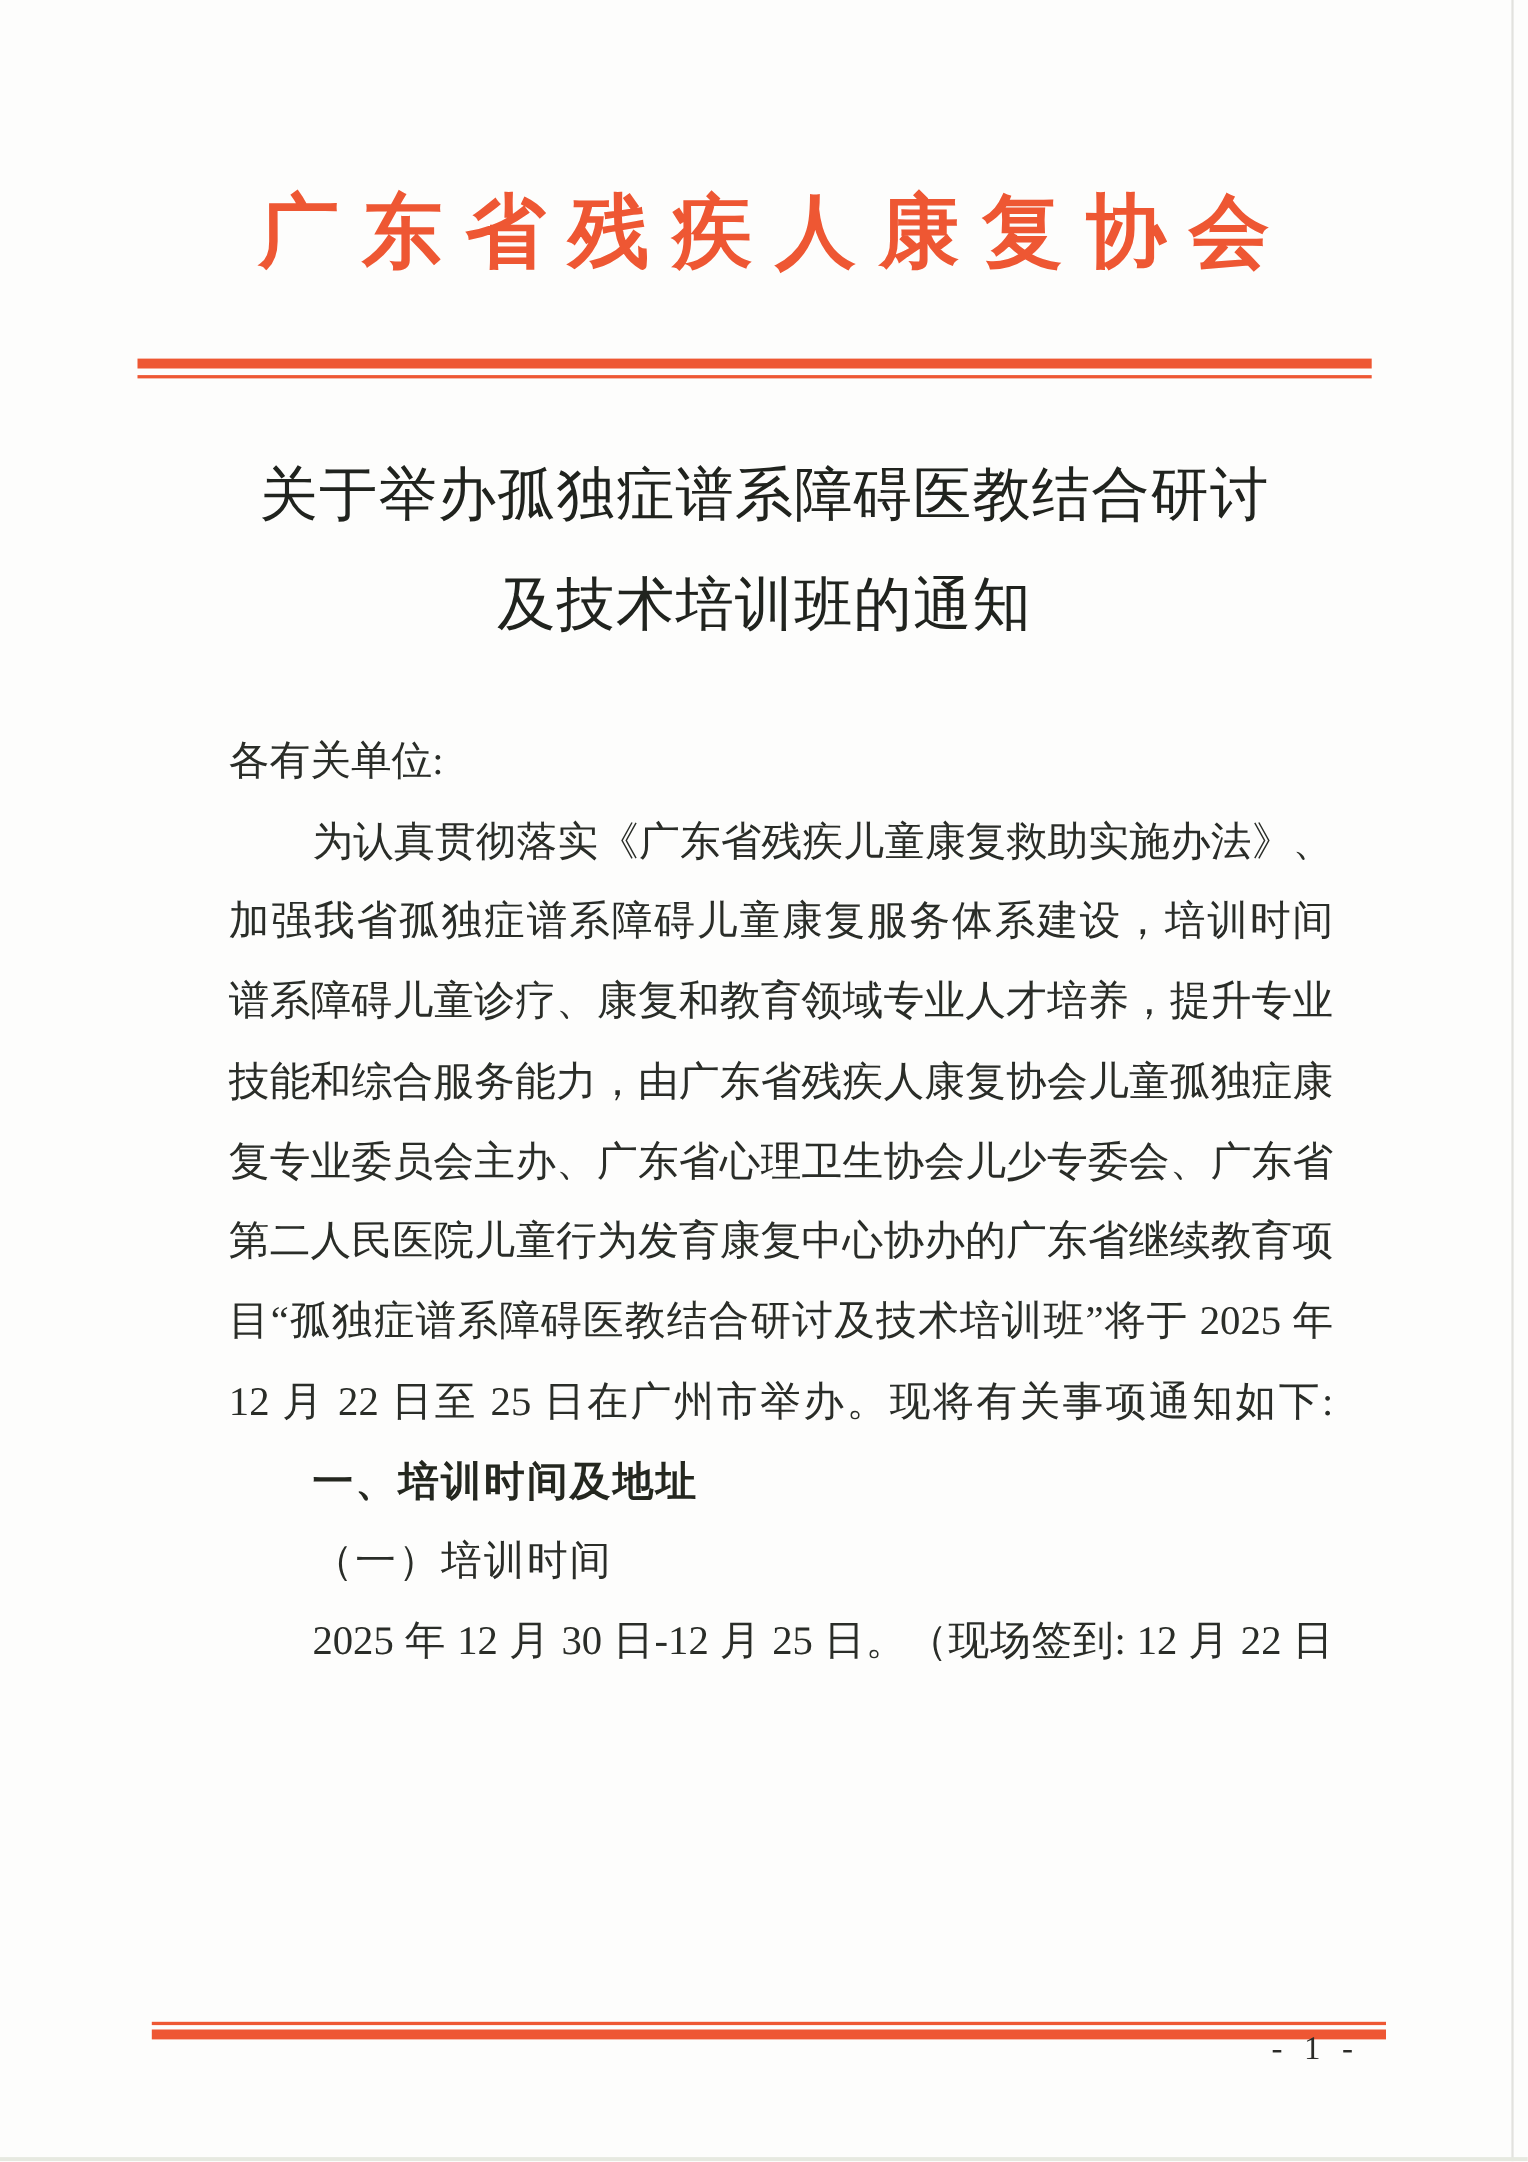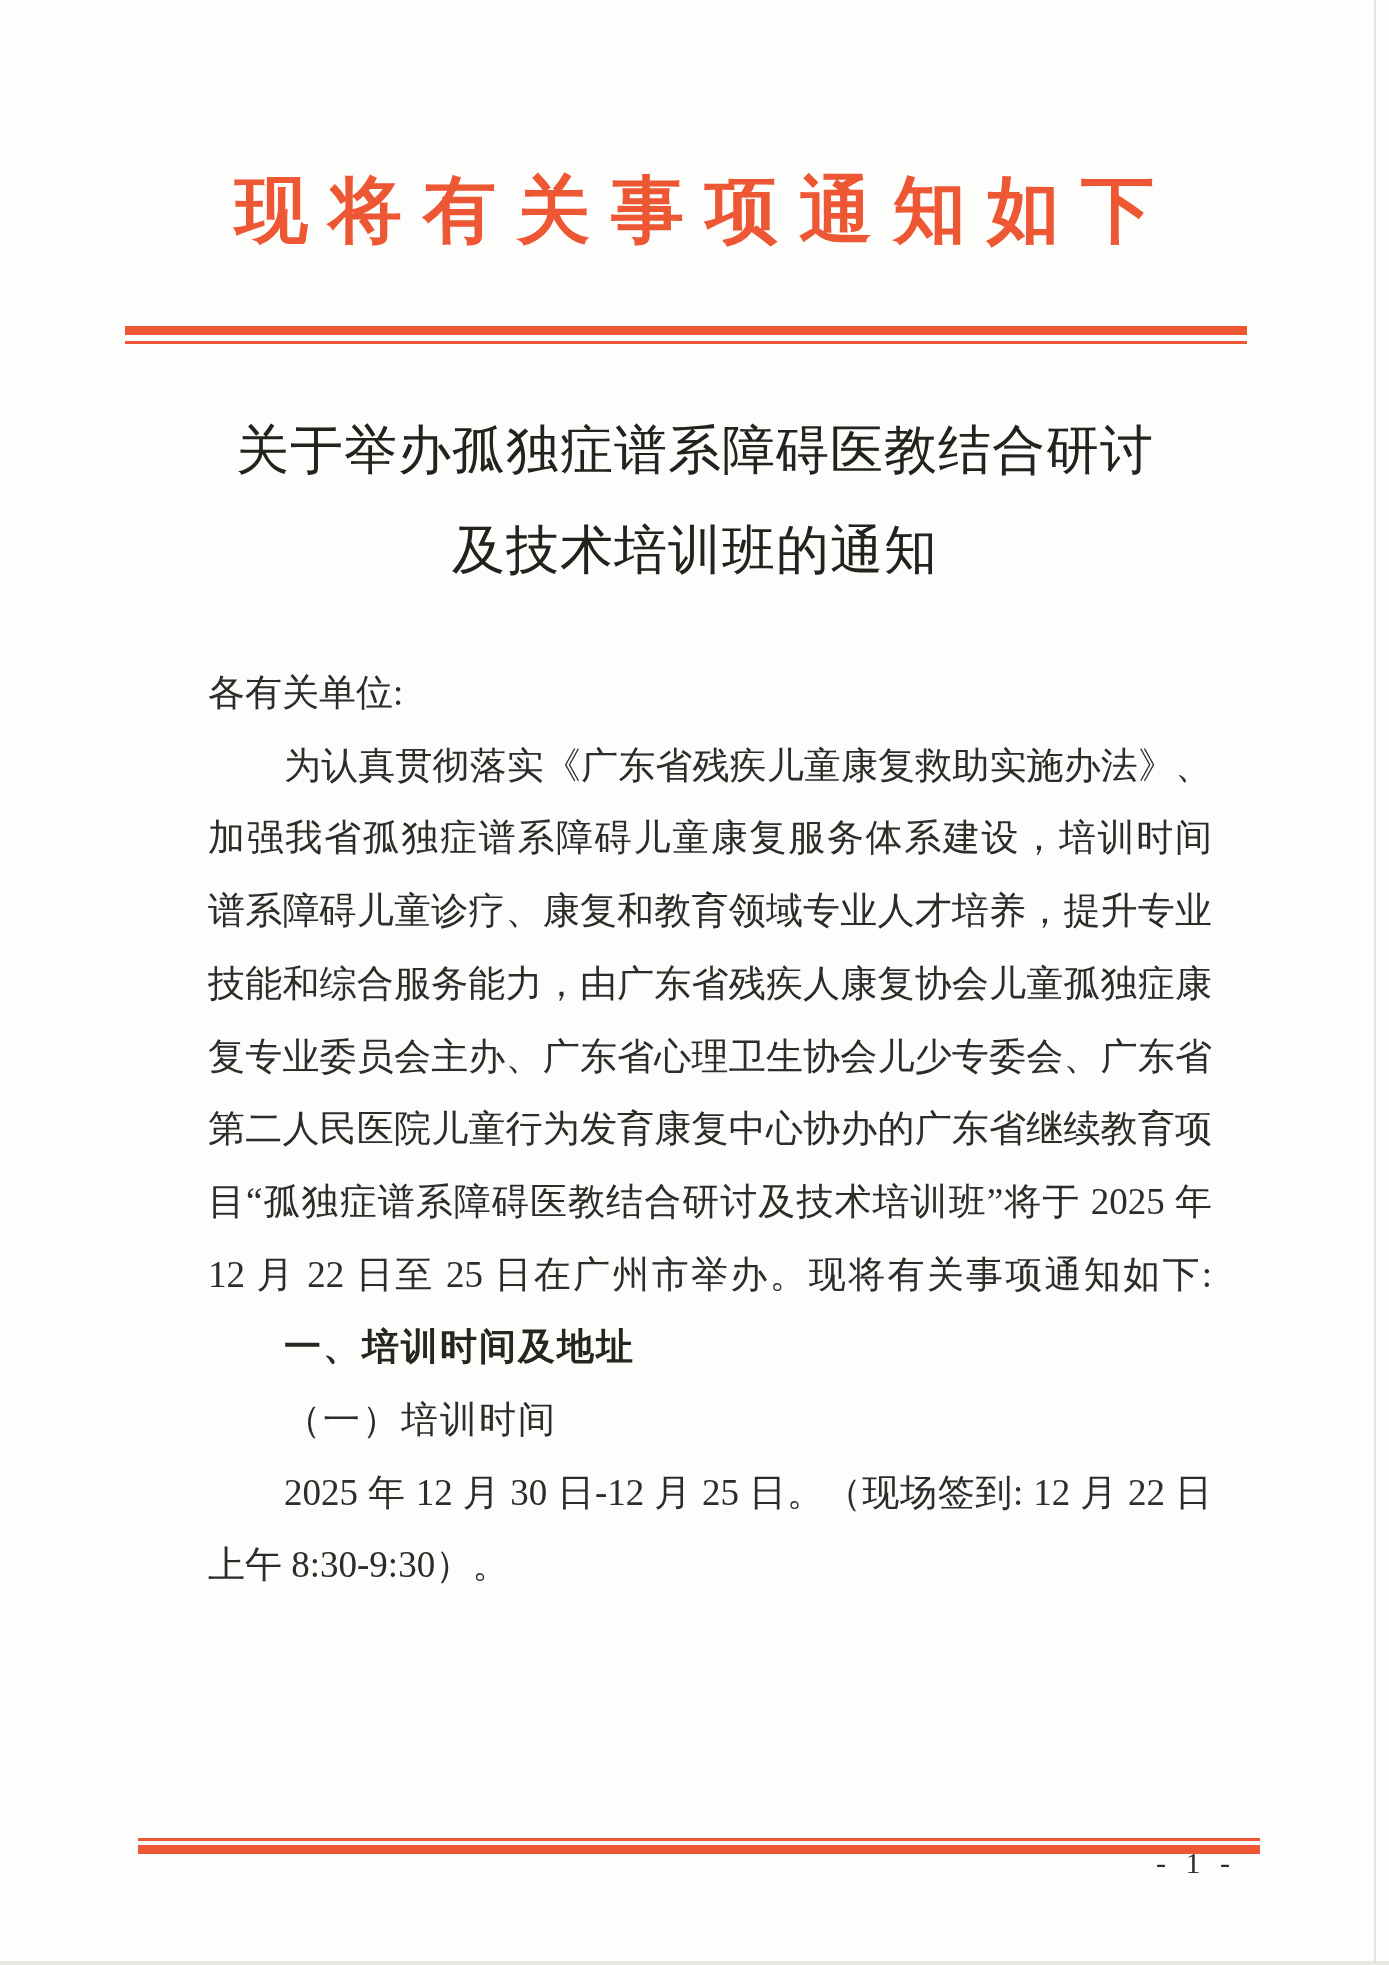--- a/index.html
+++ b/index.html
@@ -64,21 +64,21 @@
 
   
   .scan-edge-right  { position:absolute; left:1374px; top:0; width:2px; height:100%; background:#e2e2de; }
   .scan-edge-bottom { position:absolute; left:0; top:1961px; width:100%; height:4px; background:#e6e9e0; }
 </style>
 </head>
 <body>
 
 <div class="page">
 
-  <div class="org-name">现将有关事项通知如下</div>
+  <div class="org-name">广东省残疾人康复协会</div>
   <div class="rule rule-top-thick"></div>
   <div class="rule rule-top-thin"></div>
 
   <div class="doc-title">
     <div>关于举办孤独症谱系障碍医教结合研讨</div>
     <div>及技术培训班的通知</div>
   </div>
 
   <div class="body-block">
     <div class="bline">各有关单位:</div>
@@ -89,21 +89,20 @@
     <div class="bline jline">技能和综合服务能力，由广东省残疾人康复协会儿童孤独症康</div>
     <div class="bline jline">复专业委员会主办、广东省心理卫生协会儿少专委会、广东省</div>
     <div class="bline jline">第二人民医院儿童行为发育康复中心协办的广东省继续教育项</div>
     <div class="bline jline">目“孤独症谱系障碍医教结合研讨及技术培训班”将于 2025 年</div>
     <div class="bline jline">12 月 22 日至 25 日在广州市举办。现将有关事项通知如下:</div>
 
     <div class="bline indent sec-heading">一、培训时间及地址</div>
     <div class="bline indent sub-heading">（一）培训时间</div>
 
     <div class="bline jline indent">2025 年 12 月 30 日-12 月 25 日。（现场签到: 12 月 22 日</div>
-    <div class="bline">上午 8:30-9:30）。</div>
   </div>
 
   <div class="rule rule-bottom-thin"></div>
   <div class="rule rule-bottom-thick"></div>
   <div class="page-number">- 1 -</div>
 
   <div class="scan-edge-right"></div>
   <div class="scan-edge-bottom"></div>
 
 </div>

